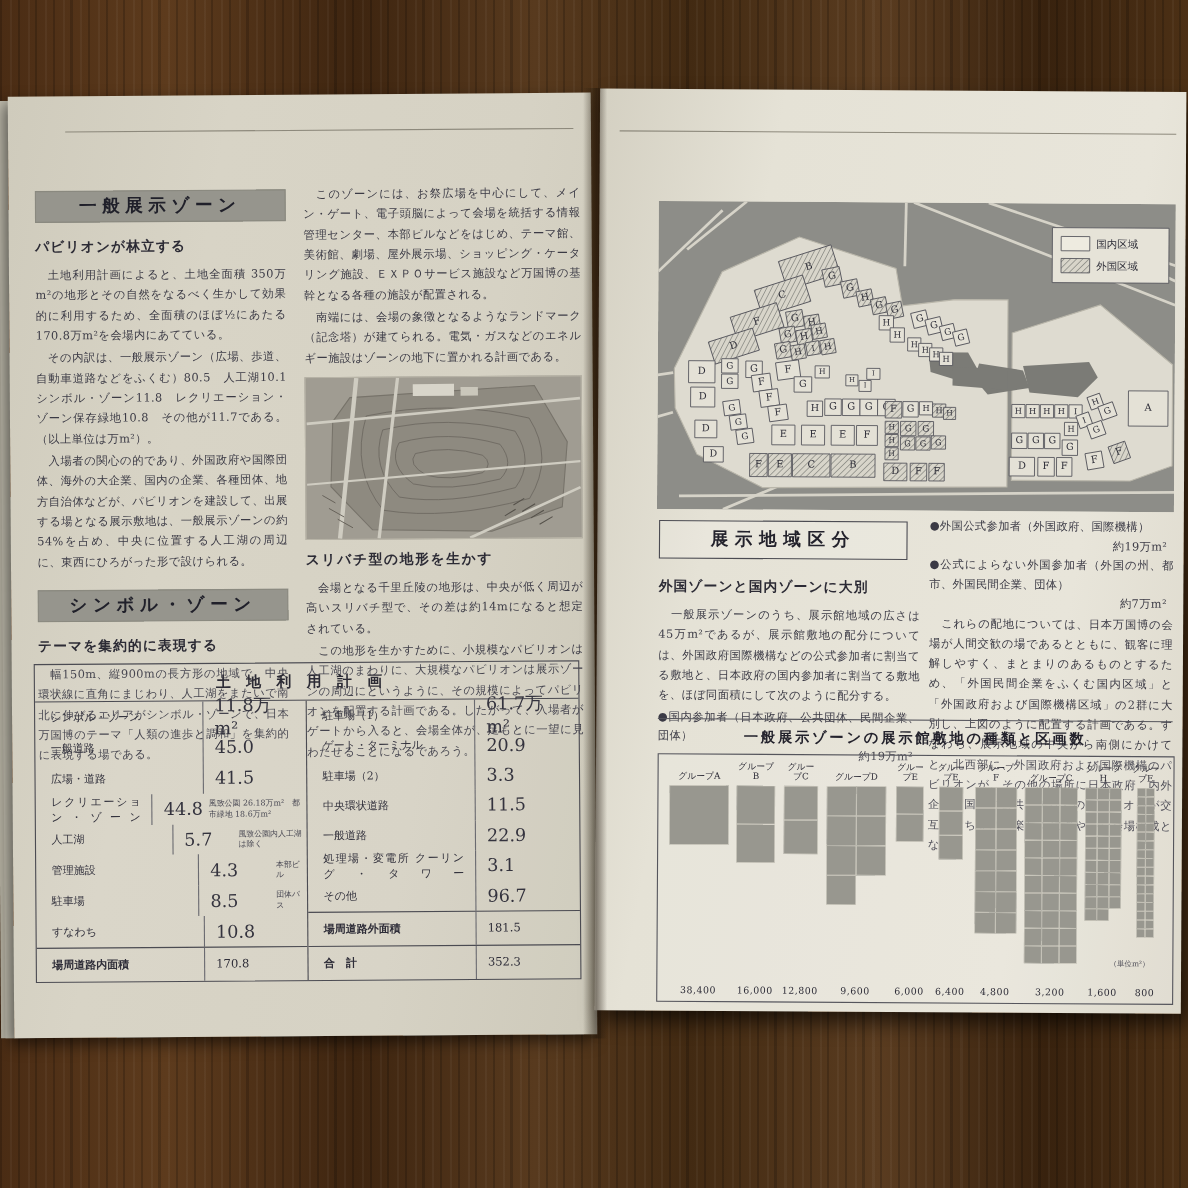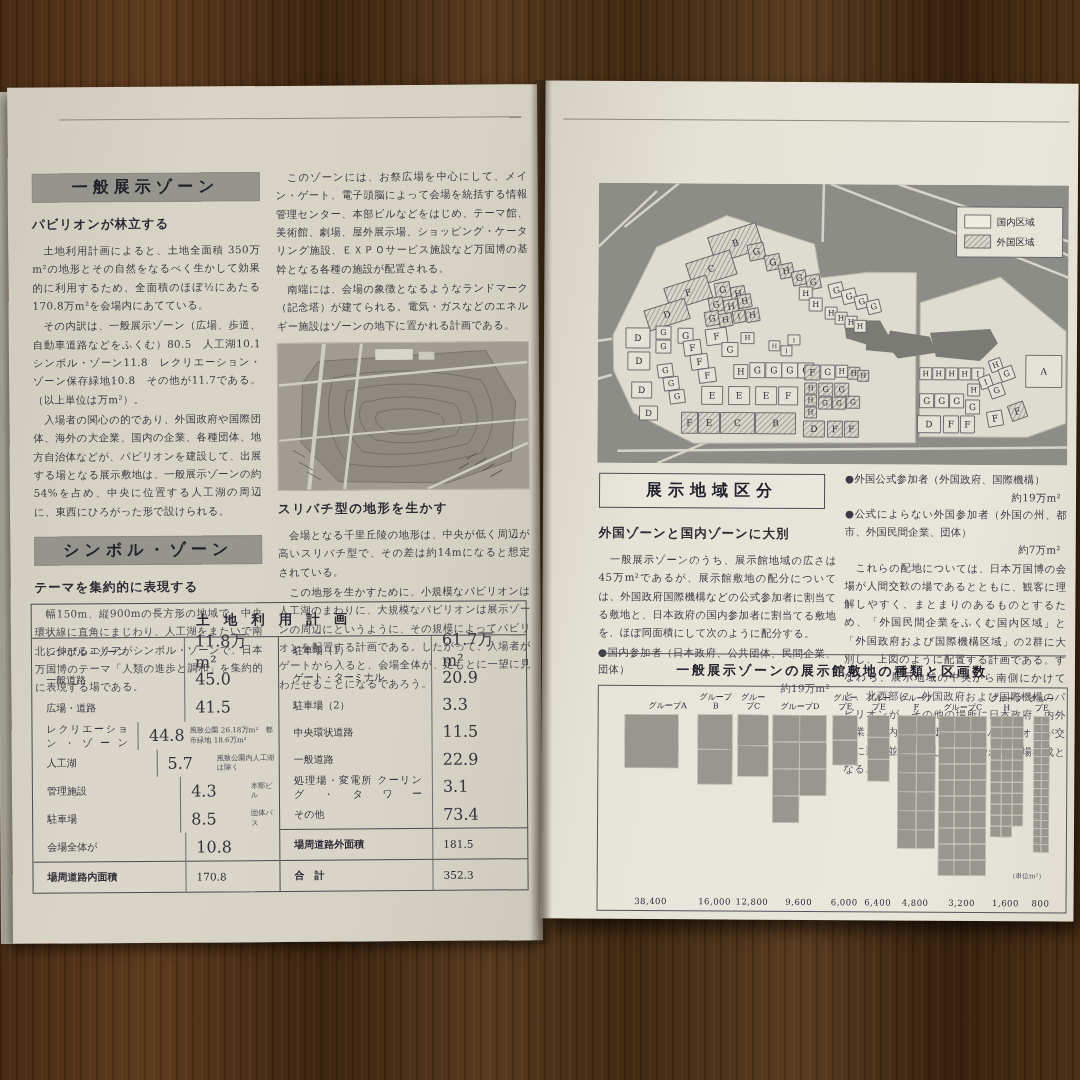--- a/index.html
+++ b/index.html
@@ -157,21 +157,21 @@
             <div class="lbl">管理施設</div>
             <div class="val">4.3</div>
             <div class="note">本部ビル</div>
           </div>
           <div class="trow">
             <div class="lbl">駐車場</div>
             <div class="val">8.5</div>
             <div class="note">団体バス</div>
           </div>
           <div class="trow">
-            <div class="lbl">会場全体が</div>
+            <div class="lbl">すなわち</div>
             <div class="val">10.8</div>
             <div class="note"></div>
           </div>
           <div class="ttotal">
             <div class="lbl">場周道路内面積</div>
             <div class="val">170.8</div>
           </div>
         </div>
       <div class="lt-half" id="lt-right">
           <div class="trow">
@@ -199,21 +199,21 @@
             <div class="val">22.9</div>
             <div class="note"></div>
           </div>
           <div class="trow">
             <div class="lbl">処理場・変電所 クーリング・タワー</div>
             <div class="val">3.1</div>
             <div class="note"></div>
           </div>
           <div class="trow">
             <div class="lbl">その他</div>
-            <div class="val">73.4</div>
+            <div class="val">96.7</div>
             <div class="note"></div>
           </div>
           <div class="ttotal">
             <div class="lbl">場周道路外面積</div>
             <div class="val">181.5</div>
           </div>
           <div class="ttotal">
             <div class="lbl">合　計</div>
             <div class="val">352.3</div>
           </div>
@@ -658,21 +658,21 @@
         <div class="bullet"><span>●外国公式参加者（外国政府、国際機構）</span><span class="amt">約19万m²</span></div>
         <div class="bullet"><span>●公式によらない外国参加者（外国の州、都市、外国民間企業、団体）</span><span class="amt">約7万m²</span></div>
       </div>
     <div class="para" id="rp-rightpara">　これらの配地については、日本万国博の会場が人間交歓の場であるとともに、観客に理解しやすく、まとまりのあるものとするため、「外国民間企業をふくむ国内区域」と「外国政府および国際機構区域」の2群に大別し、上図のように配置する計画である。すなわち、展示地域の中央から南側にかけてと、北西部に、外国政府および国際機構のパビリオンが、その他の場所に日本政府、内外企業、国内の公共団体などのパビリオンが交互に建ち並び、楽しくにぎやかな会場構成となる。</div>
   </div>
 
   <div class="hrule" style="left:56px;top:572px;width:468px;"></div>
   <div class="chart-title" style="left:56px;top:580px;width:468px;">一般展示ゾーンの展示館敷地の種類と区画数</div>
   <div class="chartbox" id="chartbox" style="left:56px;top:604px;width:448px;height:214px;">
       <div class="cgroup">
-        <div class="cglabel" style="width: 54px; margin-left: 32px;">グループA</div>
+        <div class="cglabel" style="width: 54px;">グループA</div>
         <div class="cgblocks" style="width: 54px;">
           <div class="csq" style="width: 54px; height: 54px;"></div>
         </div>
         <div class="cgval">38,400</div>
       </div>
       <div class="cgroup">
         <div class="cglabel" style="width: 35px;">グループB</div>
         <div class="cgblocks" style="width: 35px;">
           <div class="csq" style="width: 35px; height: 35px;"></div>
           <div class="csq" style="width: 35px; height: 35px;"></div>

